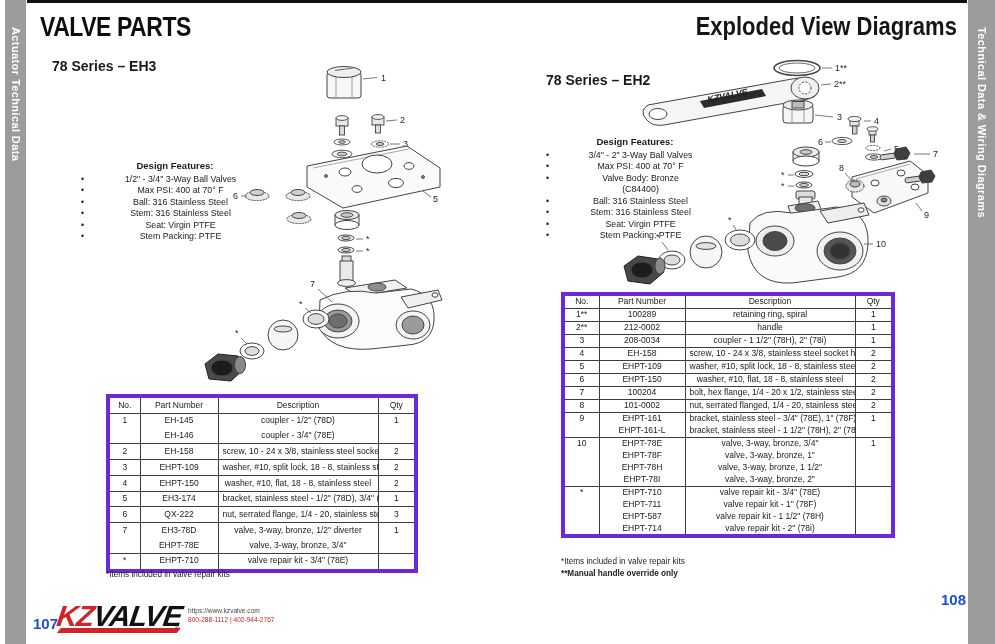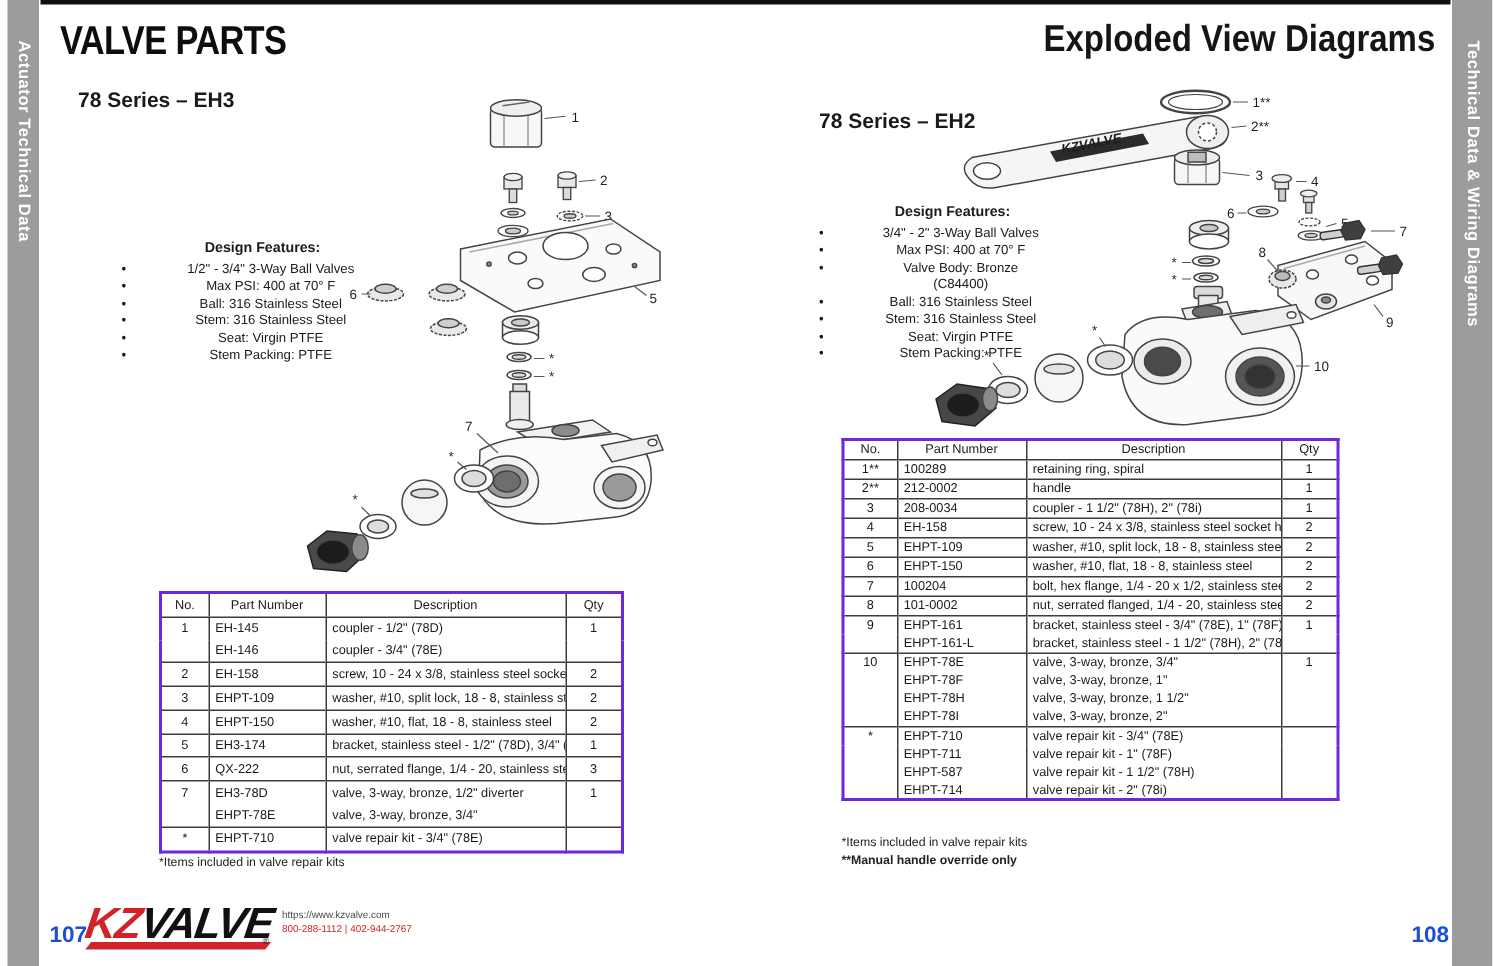--- a/index.html
+++ b/index.html
@@ -28,27 +28,27 @@
   }
   .series-title{position:absolute;font-size:14px;font-weight:bold;white-space:nowrap;}
   
   .features{position:absolute;font-size:8.8px;line-height:11.5px;text-align:center;}
   .features h4{margin:0 0 2px 0;font-size:9.5px;}
   .features ul{margin:0;padding:0;list-style:none;}
   .features li{position:relative;padding-left:11px;}
   .features li::before{content:"•";position:absolute;left:1px;top:0;}
   .features li.no-bullet::before{content:"";}
   
-  table.parts{position:absolute;border-collapse:collapse;font-size:8.5px;border:2px solid #6d28d9;table-layout:fixed;background:#fff;}
+  table.parts{position:absolute;border-collapse:collapse;font-size:8.5px;border:4px solid #6d28d9;table-layout:fixed;background:#fff;}
   table.parts th{font-weight:normal;border-bottom:1px solid #3c3c3c;text-align:center;}
   table.parts th,table.parts td{border-left:1px solid #3c3c3c;padding:2px 4px;line-height:9.6px;overflow:hidden;white-space:nowrap;}
   table.parts th:first-child,table.parts td:first-child{border-left:none;}
   table.parts tr.group-start td{border-top:1px solid #3c3c3c;}
   table.parts td.c{text-align:center;}
-  table.parts td.l{text-align:left;}
+  table.parts td.l{text-align:center;}
   table.tight th,table.tight td{padding:1.2px 4px;}
   table.roomy th,table.roomy td{padding:2.6px 4px;}
   .footnote{position:absolute;font-size:8.2px;color:#222;white-space:nowrap;}
   
   svg.diagram{position:absolute;}
   svg.diagram text{font-size:9px;fill:#1e1e1e;font-family:"Liberation Sans",sans-serif;}
   svg.diagram line{stroke:#555;stroke-width:.8;}
   
   .pagenum{position:absolute;font-size:15px;font-weight:800;color:#1d4ed8;}
   .logo{position:absolute;left:57px;top:599px;width:125px;height:38px;}
@@ -567,15 +567,15 @@
   <div class="pagenum" style="left:33px;top:615px;">107</div>
   <div class="logo">
     <div class="swoosh"></div>
     <div class="word"><span class="kz">KZ</span><span class="valve">VALVE</span></div>
     <div class="reg">®</div>
   </div>
   <div class="contact">
     <div class="site">https://www.kzvalve.com</div>
     <div class="phone">800-288-1112 | 402-944-2767</div>
   </div>
-  <div class="pagenum" style="left:941px;top:615px;text-align:right;">108</div>
+  <div class="pagenum" style="left:941px;top:591px;text-align:right;">108</div>
 
 </div>
 
 </body></html>

